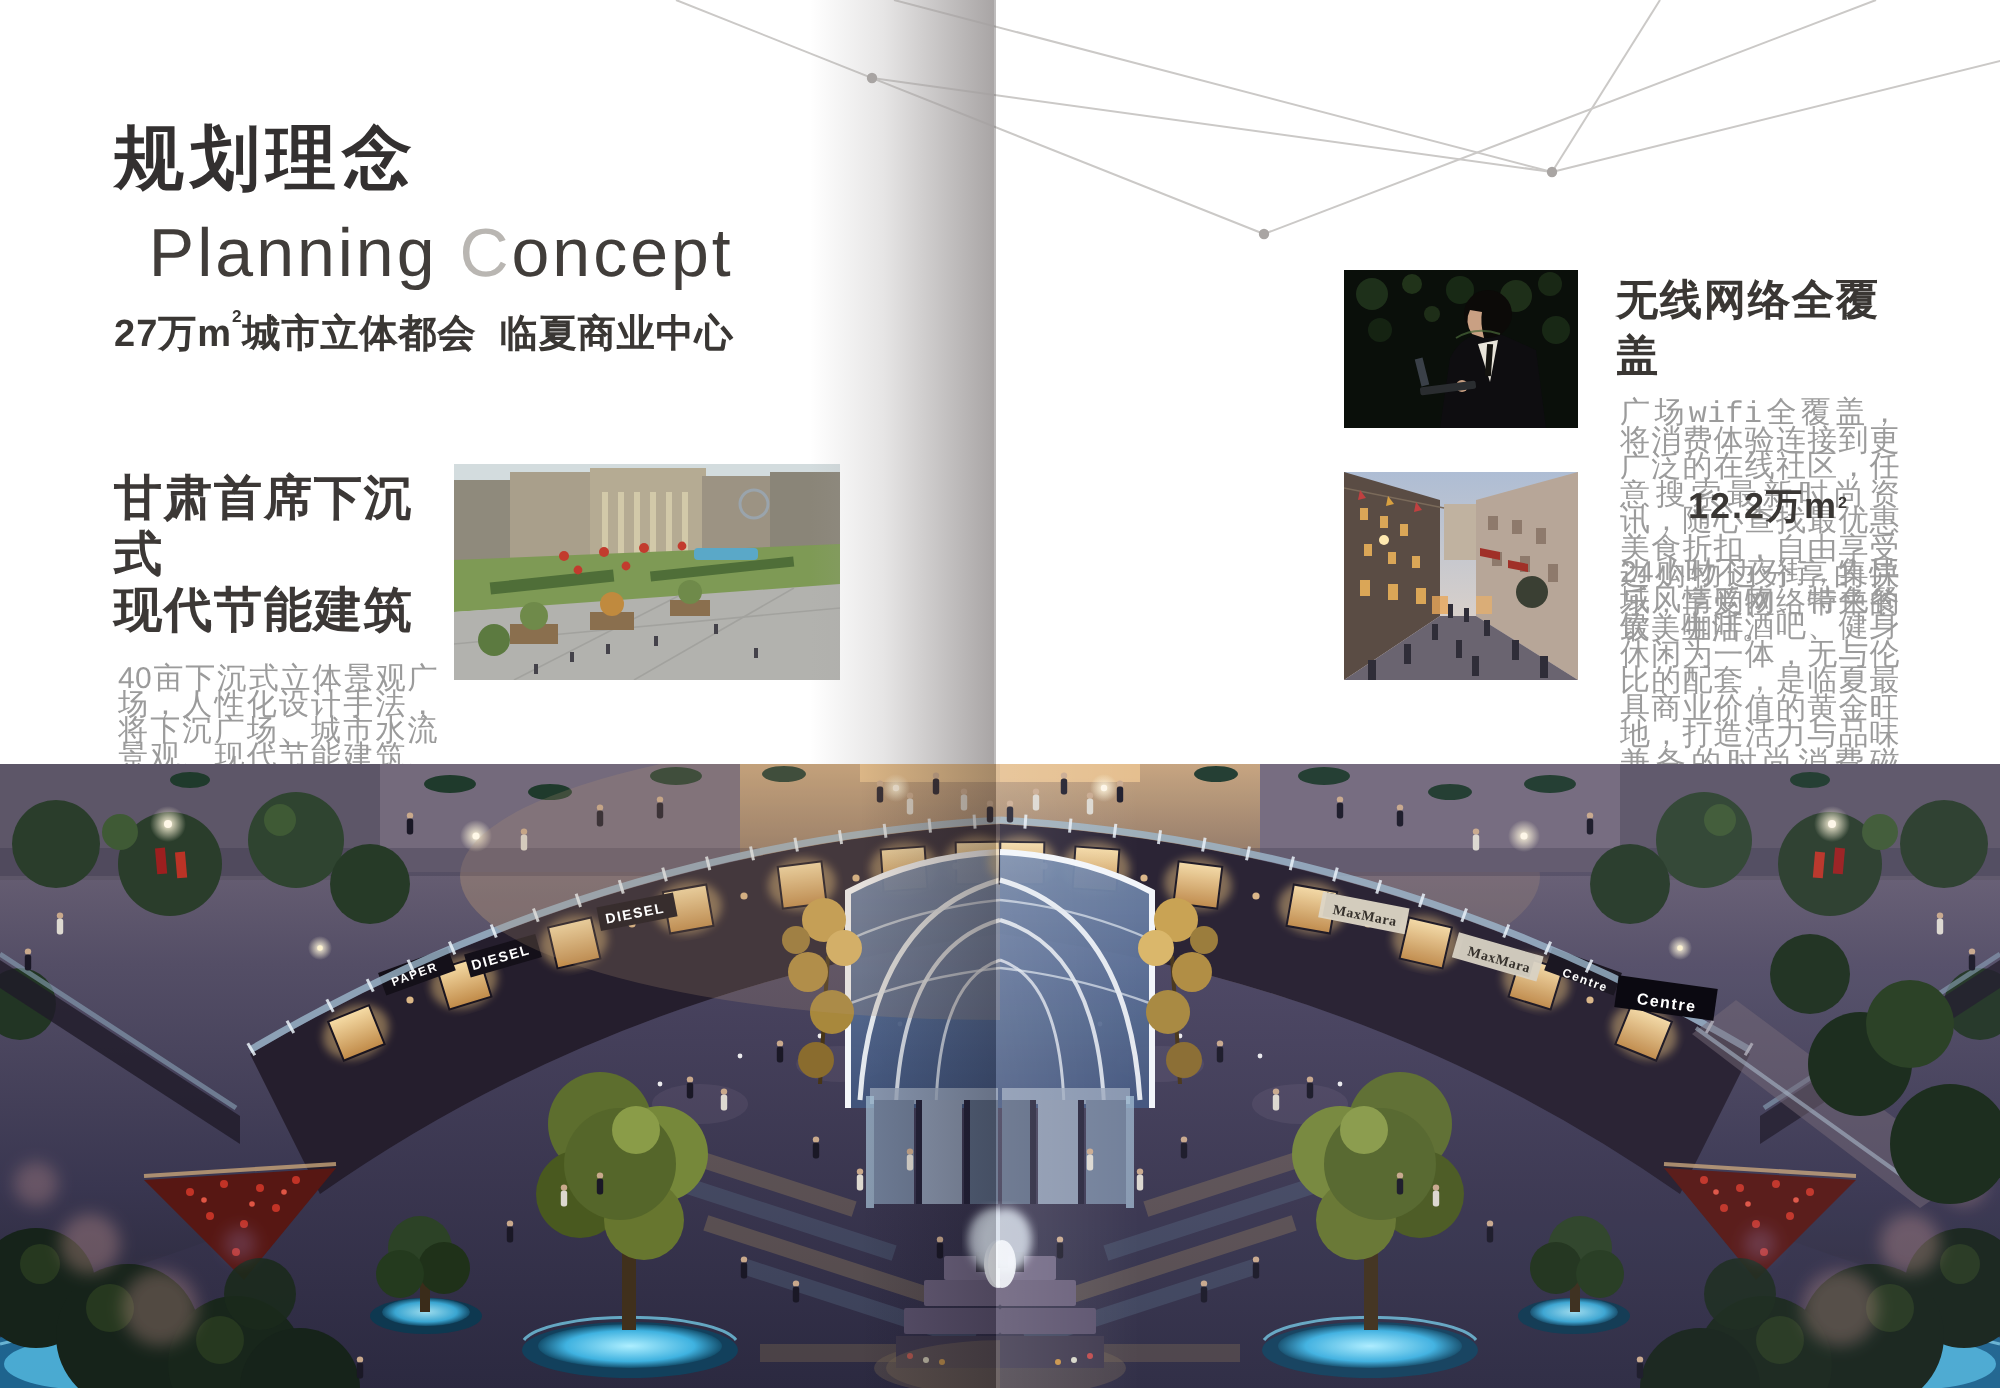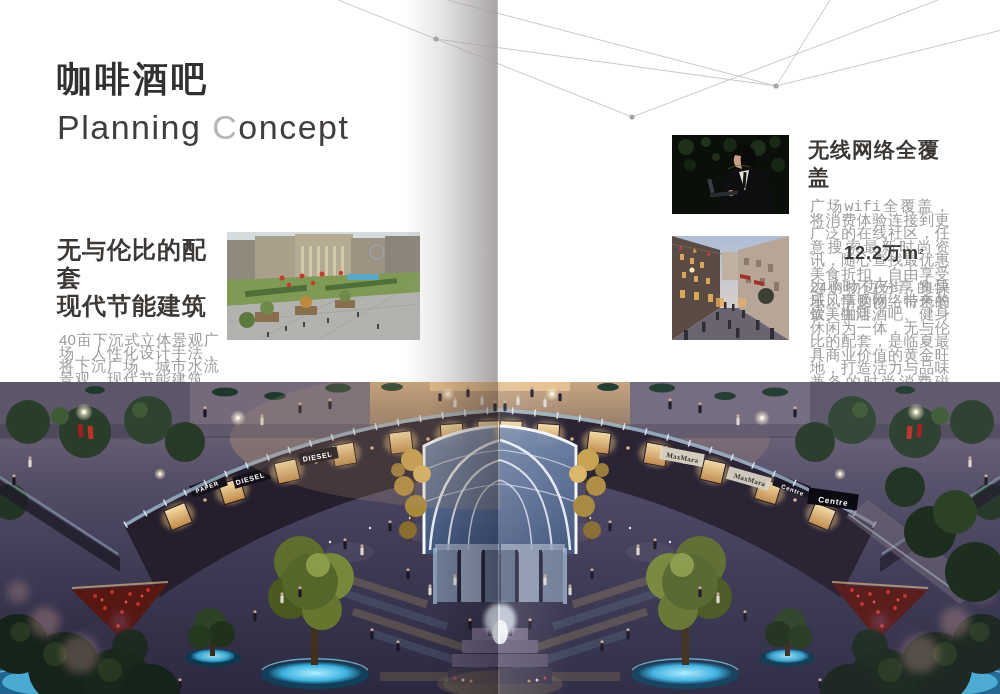--- a/index.html
+++ b/index.html
@@ -61,27 +61,28 @@
       <path d="M776,86 L1002,30"></path>
     </g>
     <g fill="#a9a5a3">
       <circle cx="436" cy="39" r="2.6"></circle>
       <circle cx="632" cy="117" r="2.6"></circle>
       <circle cx="776" cy="86" r="2.6"></circle>
     </g>
   </svg>
 
   <div class="lp-title">
-    <h1>咖啡酒吧</h1>
+    <h1>规划理念</h1>
     <div class="title-en"><span>Planning </span><span class="accent">C</span><span>oncept</span></div>
+    <div class="subtitle"><span>27万m</span><sup>2</sup><span class="pre">城市立体都会  临夏商业中心</span></div>
   </div>
 
   <div class="lp-section">
     <h2>
-      <div>无与伦比的配套</div>
+      <div>甘肃首席下沉式</div>
       <div>现代节能建筑</div>
     </h2>
     <p class="body-text">40亩下沉式立体景观广场，人性化设计手法，将下沉广场、城市水流景观、现代节能建筑、流行时尚元素有机结合，为临夏都市人提供一座全新生活方式的休闲天地。</p>
   </div>
 
   <div class="img-box img-plaza">
     <svg width="193" height="108" viewBox="0 0 193 108">
       <rect width="193" height="108" fill="#c9d2d4"></rect>
       <rect y="0" width="193" height="28" fill="#d3dcde"></rect>
       <g>

